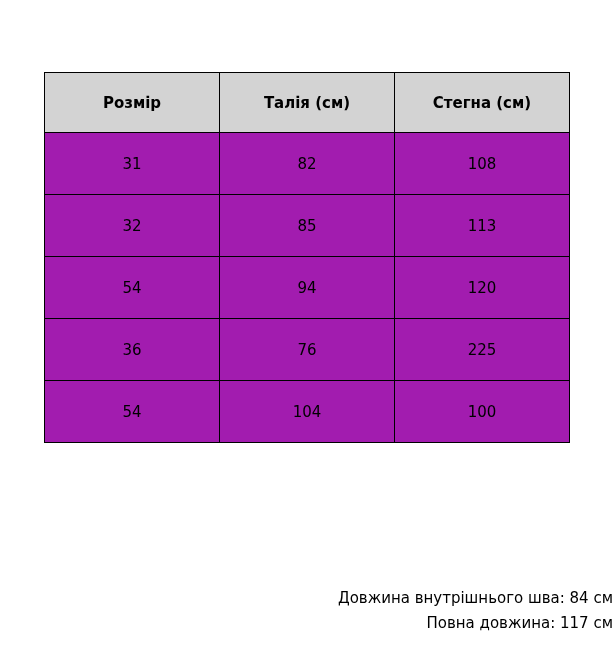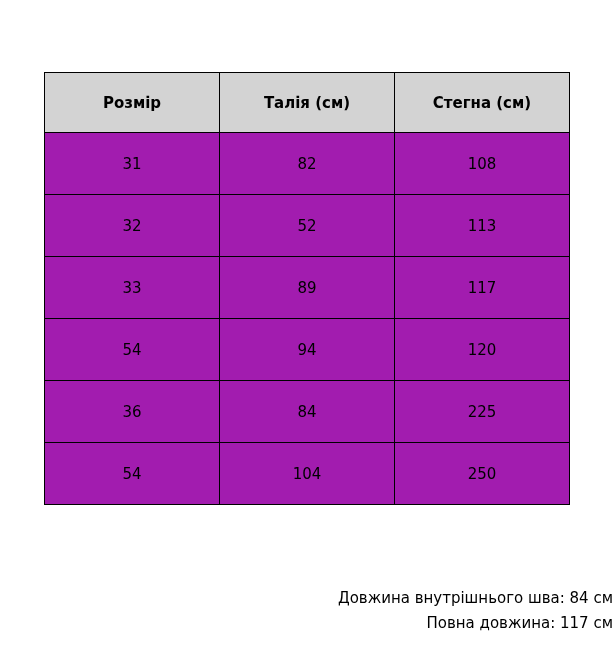--- a/index.html
+++ b/index.html
@@ -86,42 +86,37 @@
         </tr>
       </thead>
       <tbody>
         <tr>
           <td>31</td>
           <td>82</td>
           <td>108</td>
         </tr>
         <tr>
           <td>32</td>
-          <td>52</td>
+          <td>85</td>
           <td>113</td>
-        </tr>
-        <tr>
-          <td>33</td>
-          <td>89</td>
-          <td>117</td>
         </tr>
         <tr>
           <td>54</td>
           <td>94</td>
           <td>120</td>
         </tr>
         <tr>
           <td>36</td>
-          <td>84</td>
+          <td>76</td>
           <td>225</td>
         </tr>
         <tr>
           <td>54</td>
           <td>104</td>
-          <td>250</td>
+          <td>100</td>
         </tr>
       </tbody>
     </table>
   </div>
 
   <div class="notes">
     <div>Довжина внутрішнього шва: 84 см</div>
     <div>Повна довжина: 117 см</div>
   </div>
 

